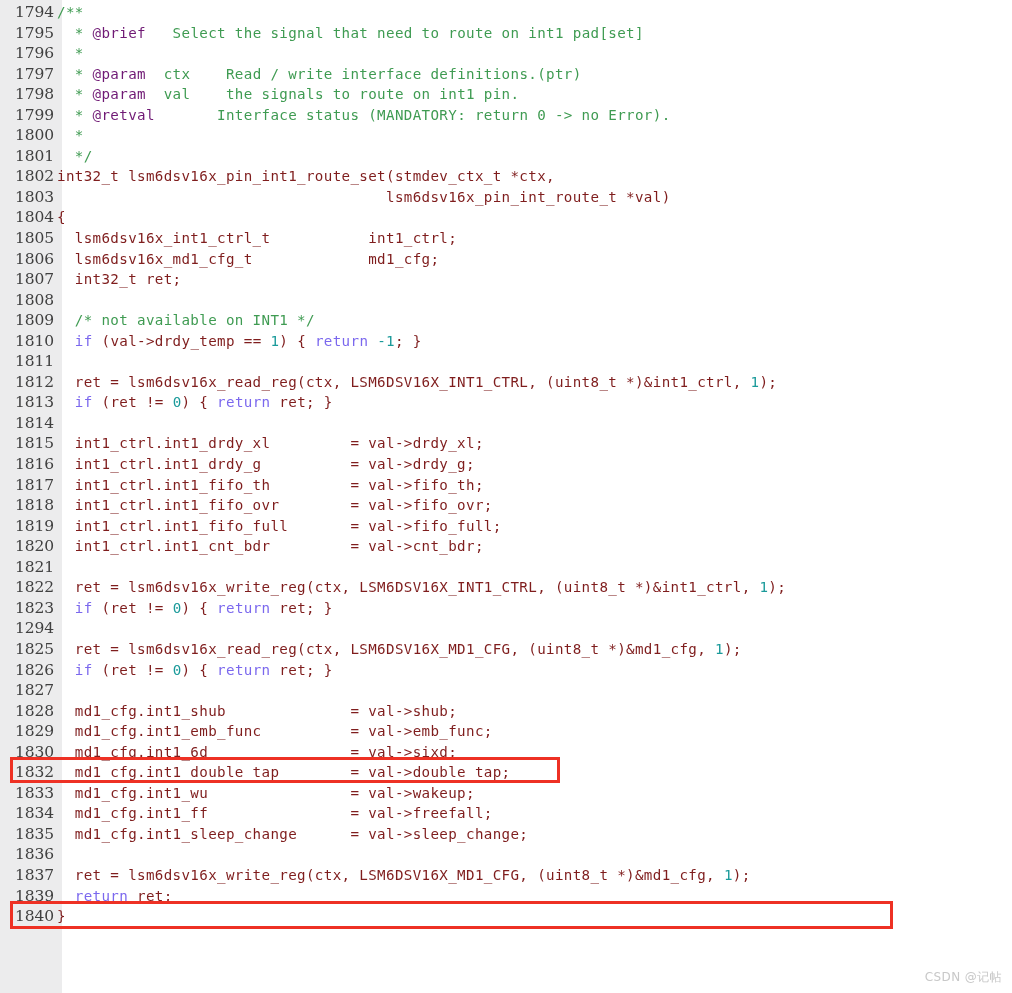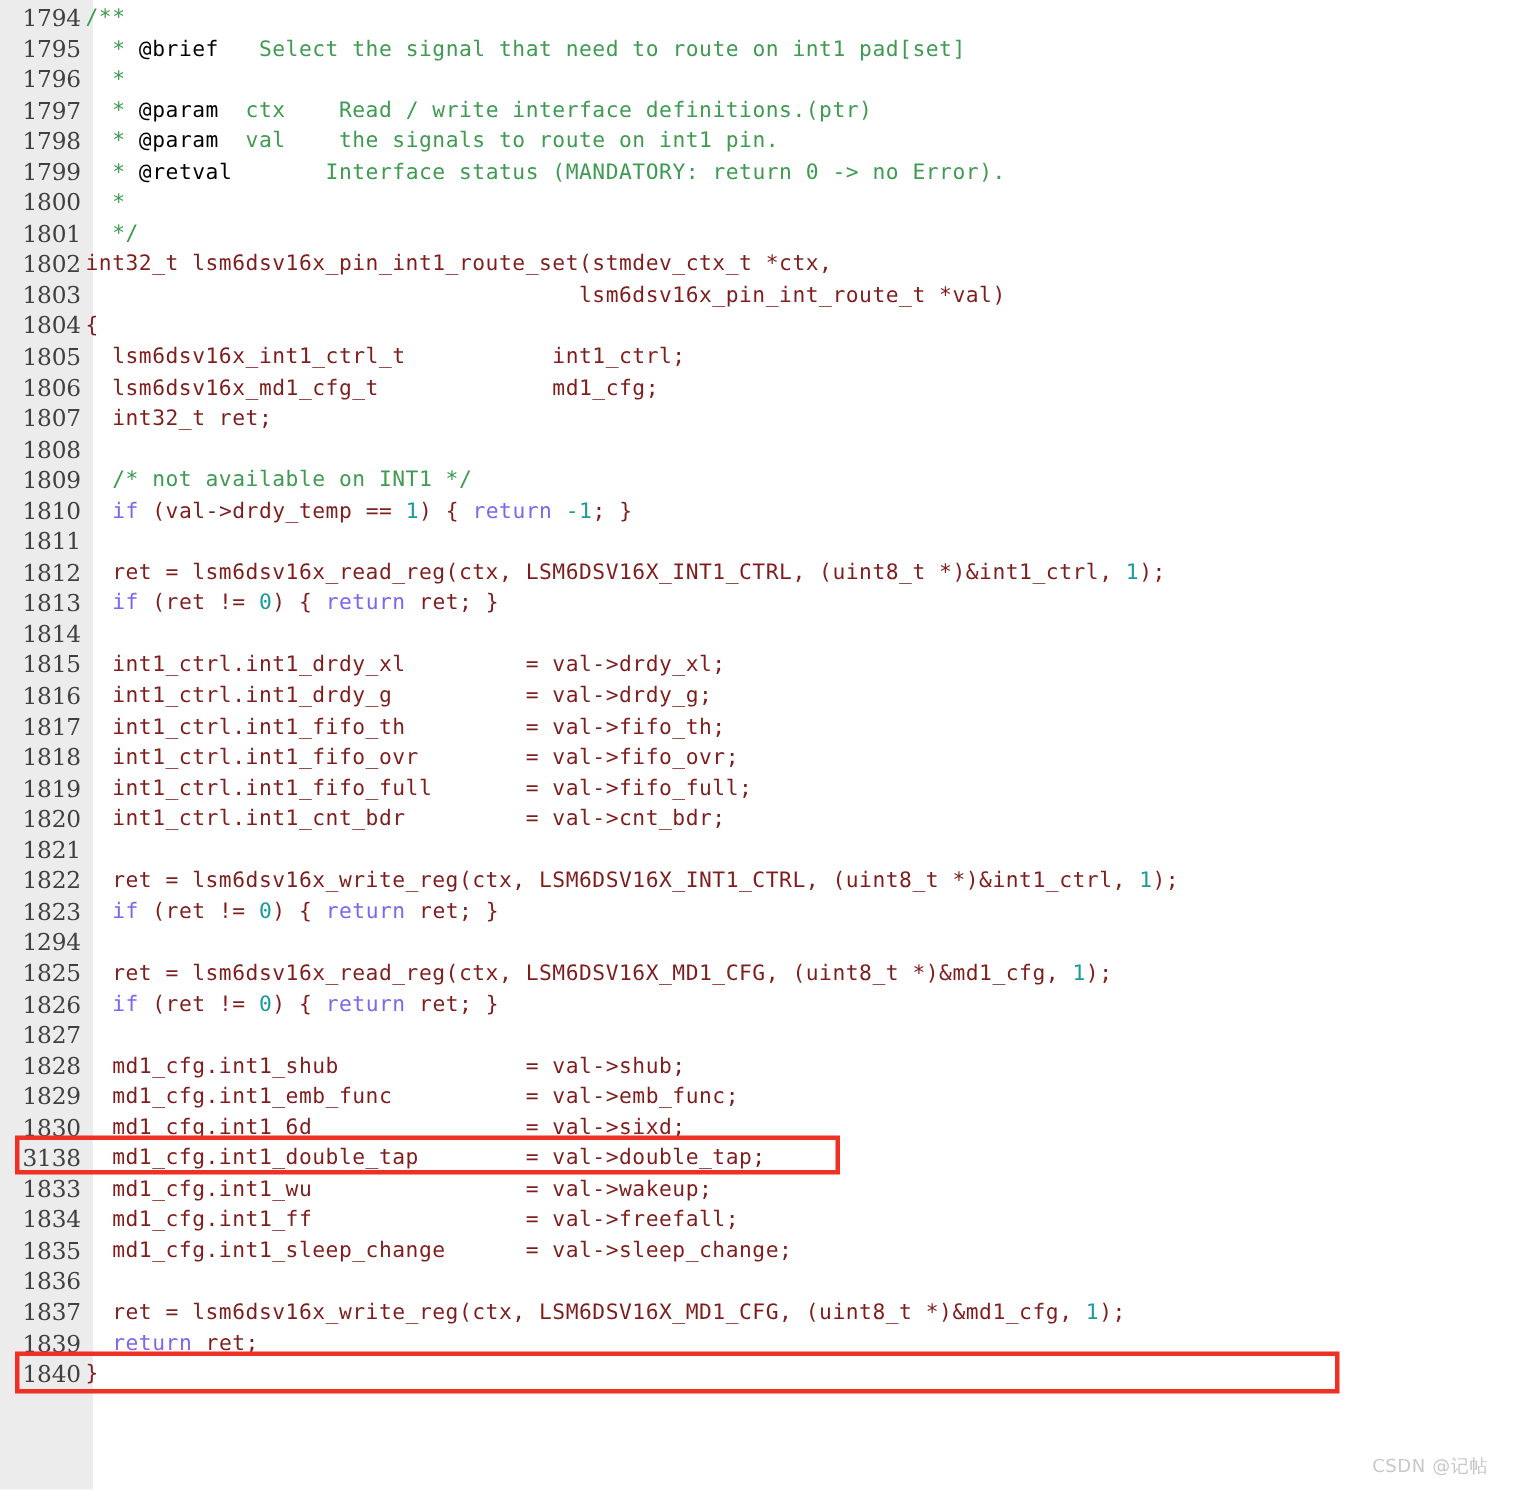--- a/index.html
+++ b/index.html
@@ -52,36 +52,36 @@
   .line-content {
     flex: 1;
     font-family: "DejaVu Sans Mono", "Liberation Mono", monospace;
     font-size: 14.2px;
     color: #2b2b2b;
     letter-spacing: 0.35px;
     white-space: pre;
   }
   
   .tok-comment   { color: #3f9b52; }
-  .tok-doctag    { color: #000000; }
+  .tok-doctag    { color: #701a75; }
   .tok-keyword   { color: #7b68ee; }
   .tok-number    { color: #1a9a9a; }
   .tok-plain     { color: #7f1d1d; }
 
   .highlight-box {
     position: absolute;
     border: 3px solid #ee3124;
     box-sizing: border-box;
     z-index: 5;
     pointer-events: none;
     background: transparent;
   }
   #watermark {
     position: absolute;
-    right: 20px;
+    right: 10px;
     bottom: 7px;
     z-index: 6;
     color: #c8c8c8;
     font-family: "DejaVu Sans", "Liberation Sans", sans-serif;
     font-size: 12px;
     letter-spacing: 0.4px;
   }
 </style>
 </head>
 <body>
@@ -121,21 +121,21 @@
       <div class="code-line"><span class="line-number">1821</span><span class="line-content"></span></div>
       <div class="code-line"><span class="line-number">1822</span><span class="line-content"><span class="tok-plain">  ret = lsm6dsv16x_write_reg(ctx, LSM6DSV16X_INT1_CTRL, (uint8_t *)&amp;int1_ctrl, </span><span class="tok-number">1</span><span class="tok-plain">);</span></span></div>
       <div class="code-line"><span class="line-number">1823</span><span class="line-content"><span class="tok-plain">  </span><span class="tok-keyword">if</span><span class="tok-plain"> (ret != </span><span class="tok-number">0</span><span class="tok-plain">) { </span><span class="tok-keyword">return</span><span class="tok-plain"> ret; }</span></span></div>
       <div class="code-line"><span class="line-number">1294</span><span class="line-content"></span></div>
       <div class="code-line"><span class="line-number">1825</span><span class="line-content"><span class="tok-plain">  ret = lsm6dsv16x_read_reg(ctx, LSM6DSV16X_MD1_CFG, (uint8_t *)&amp;md1_cfg, </span><span class="tok-number">1</span><span class="tok-plain">);</span></span></div>
       <div class="code-line"><span class="line-number">1826</span><span class="line-content"><span class="tok-plain">  </span><span class="tok-keyword">if</span><span class="tok-plain"> (ret != </span><span class="tok-number">0</span><span class="tok-plain">) { </span><span class="tok-keyword">return</span><span class="tok-plain"> ret; }</span></span></div>
       <div class="code-line"><span class="line-number">1827</span><span class="line-content"></span></div>
       <div class="code-line"><span class="line-number">1828</span><span class="line-content"><span class="tok-plain">  md1_cfg.int1_shub              = val-&gt;shub;</span></span></div>
       <div class="code-line"><span class="line-number">1829</span><span class="line-content"><span class="tok-plain">  md1_cfg.int1_emb_func          = val-&gt;emb_func;</span></span></div>
       <div class="code-line"><span class="line-number">1830</span><span class="line-content"><span class="tok-plain">  md1_cfg.int1_6d                = val-&gt;sixd;</span></span></div>
-      <div class="code-line"><span class="line-number">3138</span><span class="line-content"><span class="tok-plain">  md1_cfg.int1_double_tap        = val-&gt;double_tap;</span></span></div>
+      <div class="code-line"><span class="line-number">1832</span><span class="line-content"><span class="tok-plain">  md1_cfg.int1_double_tap        = val-&gt;double_tap;</span></span></div>
       <div class="code-line"><span class="line-number">1833</span><span class="line-content"><span class="tok-plain">  md1_cfg.int1_wu                = val-&gt;wakeup;</span></span></div>
       <div class="code-line"><span class="line-number">1834</span><span class="line-content"><span class="tok-plain">  md1_cfg.int1_ff                = val-&gt;freefall;</span></span></div>
       <div class="code-line"><span class="line-number">1835</span><span class="line-content"><span class="tok-plain">  md1_cfg.int1_sleep_change      = val-&gt;sleep_change;</span></span></div>
       <div class="code-line"><span class="line-number">1836</span><span class="line-content"></span></div>
       <div class="code-line"><span class="line-number">1837</span><span class="line-content"><span class="tok-plain">  ret = lsm6dsv16x_write_reg(ctx, LSM6DSV16X_MD1_CFG, (uint8_t *)&amp;md1_cfg, </span><span class="tok-number">1</span><span class="tok-plain">);</span></span></div>
       <div class="code-line"><span class="line-number">1839</span><span class="line-content"><span class="tok-plain">  </span><span class="tok-keyword">return</span><span class="tok-plain"> ret;</span></span></div>
       <div class="code-line"><span class="line-number">1840</span><span class="line-content"><span class="tok-plain">}</span></span></div>
     </div>
 
   <div id="highlight-layer">

